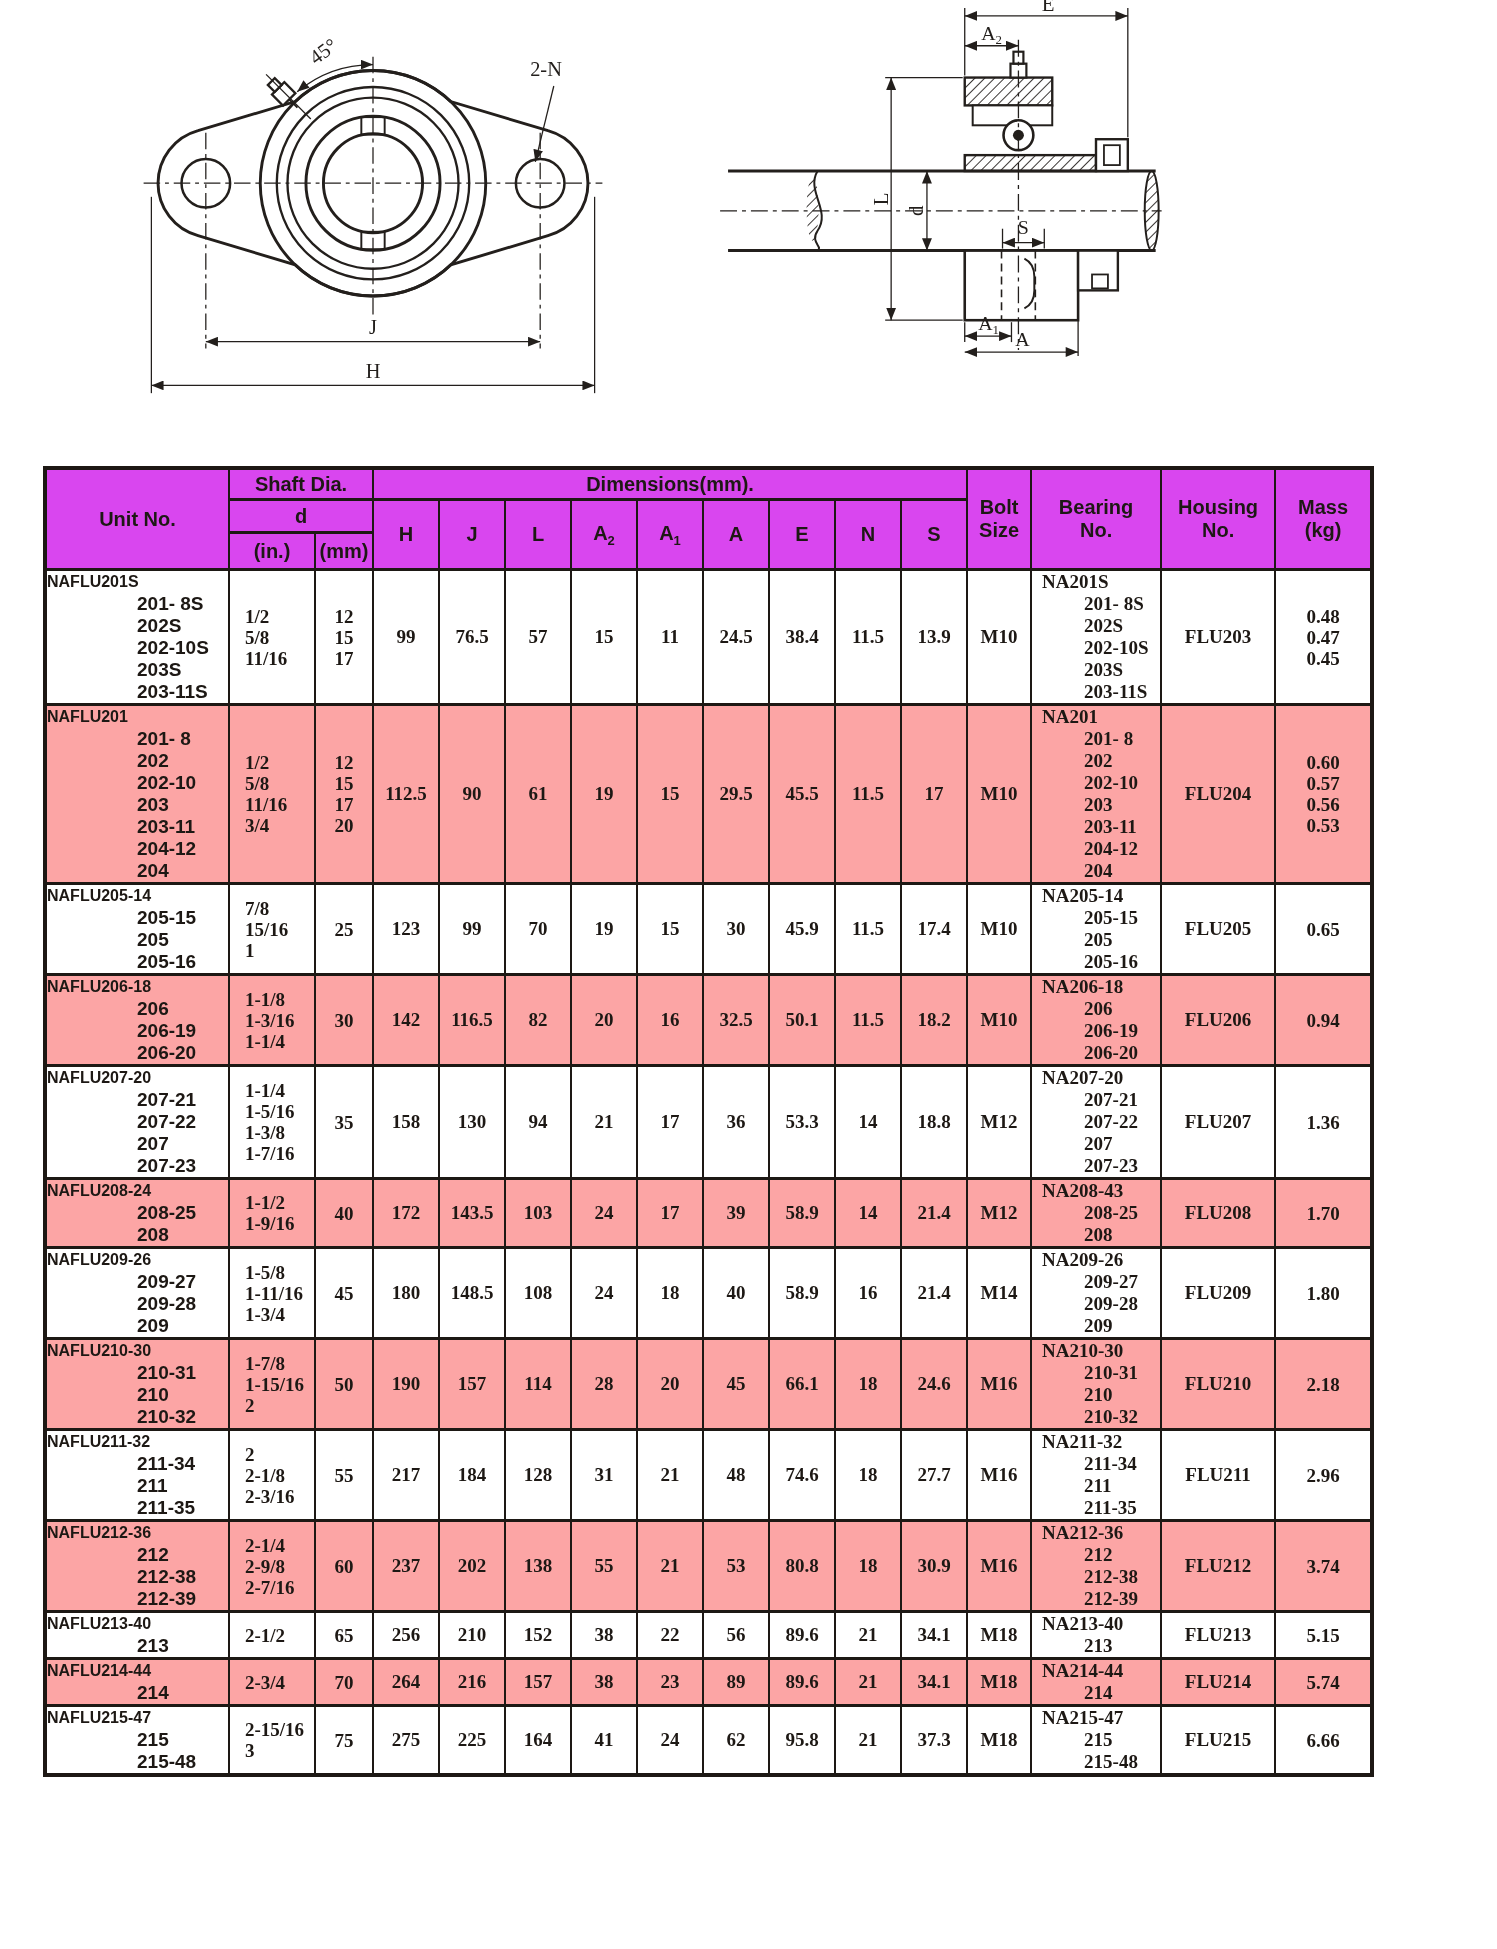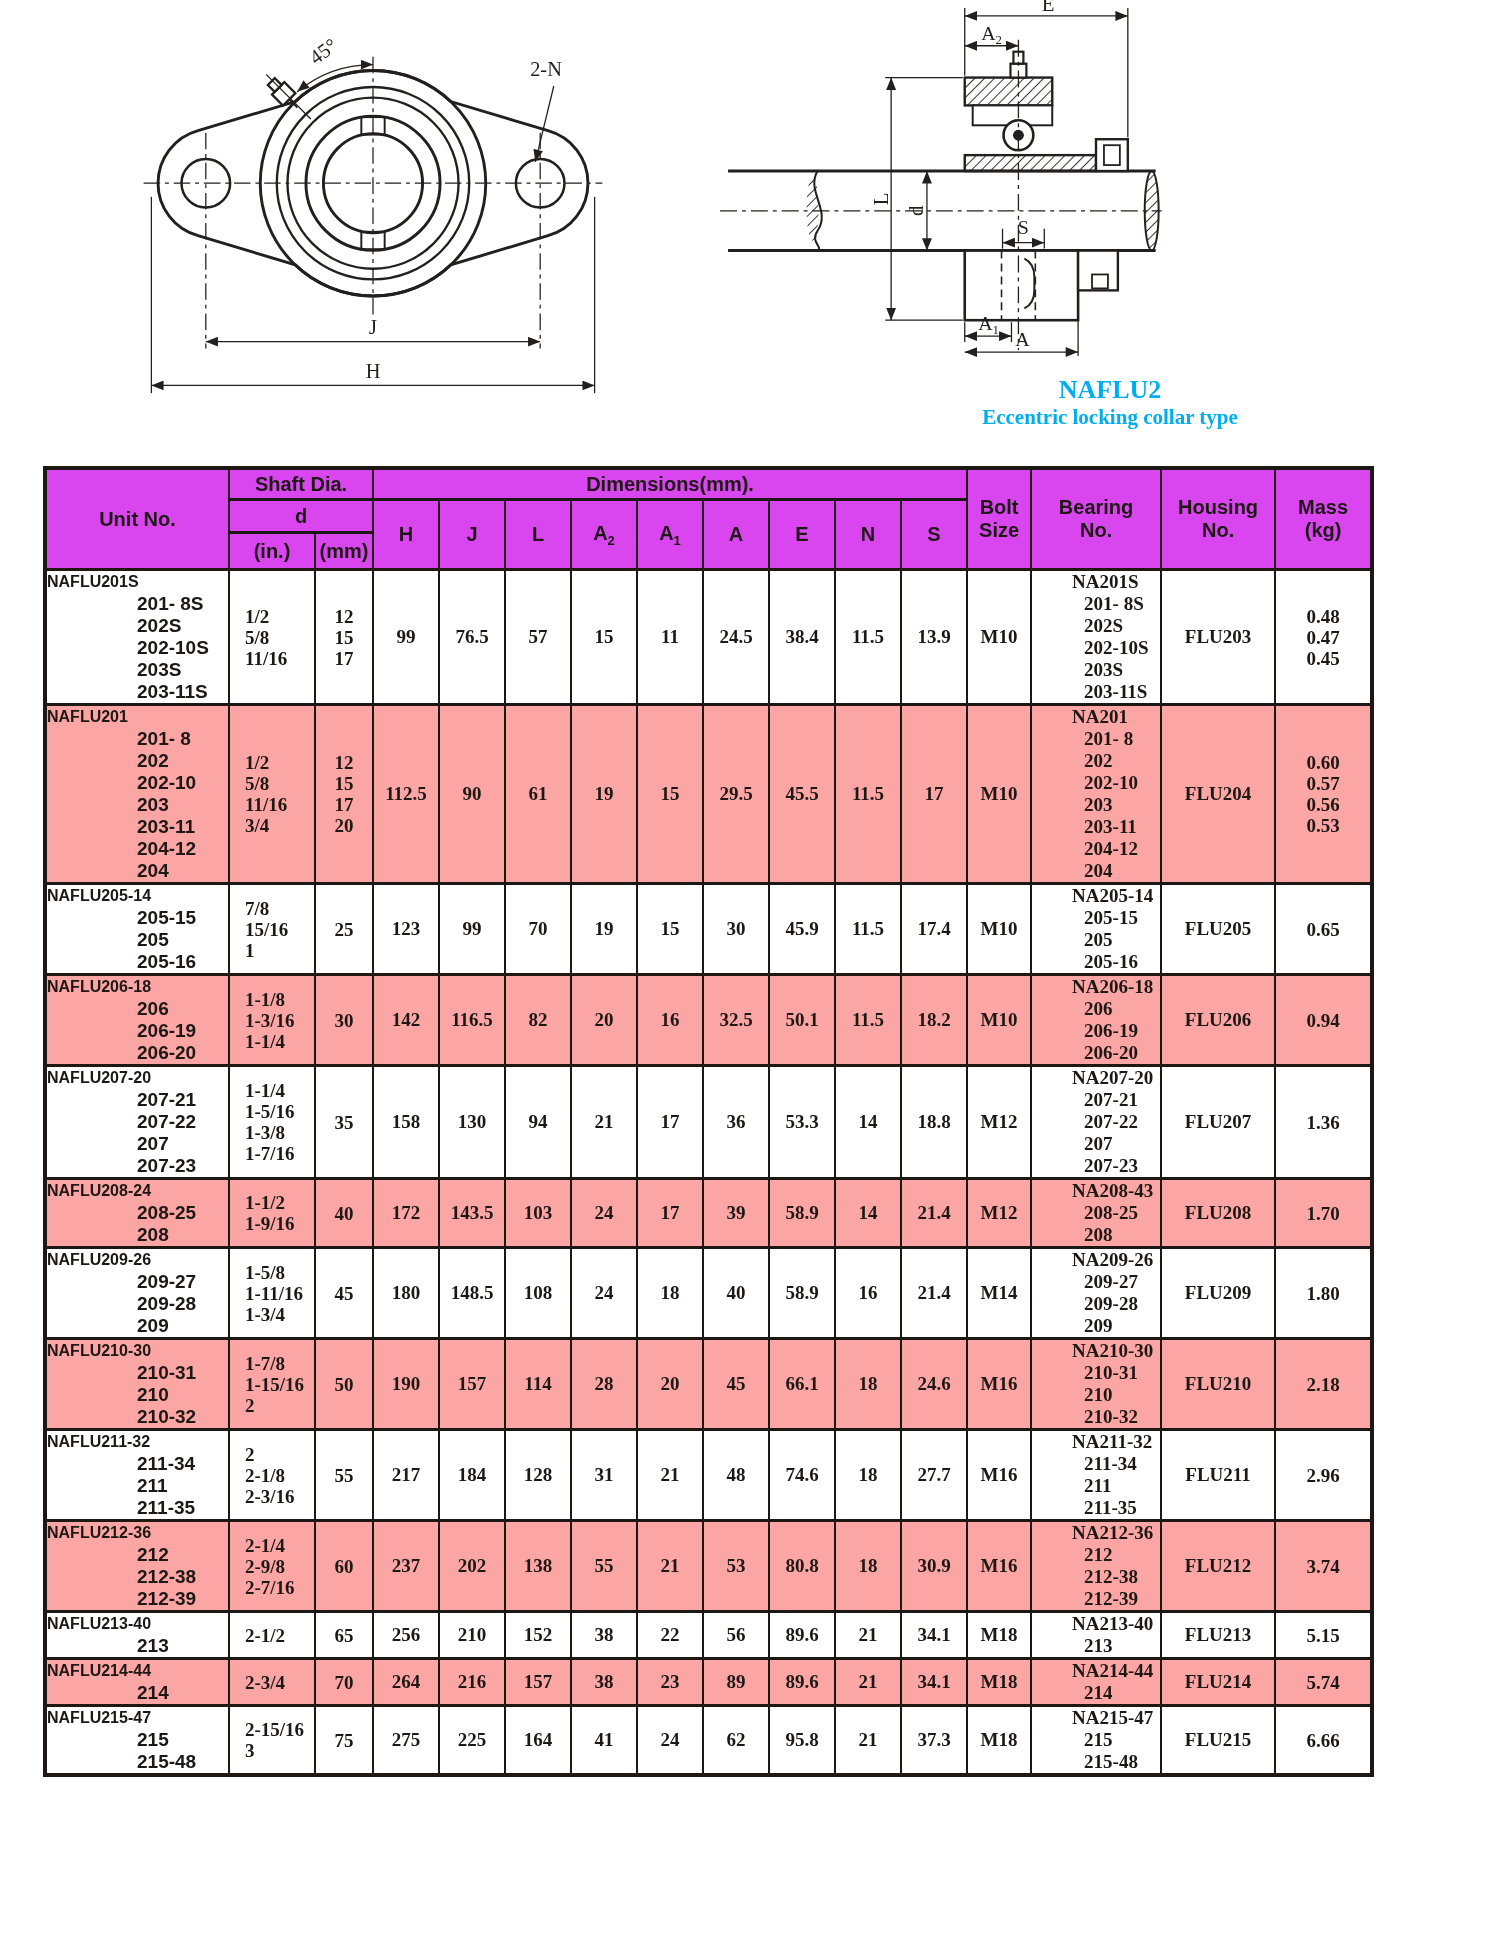--- a/index.html
+++ b/index.html
@@ -32,21 +32,21 @@
   }
   tr.h1 th { height:28px; } tr.h2 th { height:30px; } tr.h3 th { height:34px; }
   th sub { font-size:13px; }
   tbody tr.alt { background:#fca5a5; }
   tbody td { vertical-align:middle; font-size:19px; font-weight:700; position:relative; }
   
   td.c-unit { vertical-align:top; font-family:"Liberation Sans", sans-serif; padding:2px 0; }
   td.c-unit .main { text-align:left;  line-height:22px; font-size:16px; }
   td.c-unit .sub  { text-align:left; padding-left:90px; line-height:22px; font-size:19px; }
   td.c-bearing { vertical-align:top; padding:2px 0; }
-  td.c-bearing .main { text-align:left; padding-left:40px; line-height:22px; }
+  td.c-bearing .main { text-align:left; padding-left:10px; line-height:22px; }
   td.c-bearing .bsub { text-align:left; padding-left:52px; line-height:22px; }
   
   .vstack { position:absolute; inset:2px; display:flex; flex-direction:column;
             justify-content:center; }
   .vstack.vin  { align-items:flex-start; padding-left:13px; }
   .vstack.vmid { align-items:center; }
   .vstack div { line-height:21px; }
   td.c-dim, td.c-bolt, td.c-housing { text-align:center; }
 </style>
 </head>
@@ -183,24 +183,20 @@
       <line x1="298" y1="338" x2="345" y2="338" stroke="#231f1c" stroke-width="1.3" marker-start="url(#arr2)" marker-end="url(#arr2)"></line>
       <text x="322" y="332" font-size="20" text-anchor="middle"><tspan>A</tspan><tspan dy="4" font-size="13">1</tspan></text>
     </g>
     <g>
       <line x1="412" y1="294" x2="412" y2="358" stroke="#231f1c" stroke-width="1.3"></line>
       <line x1="298" y1="354" x2="412" y2="354" stroke="#231f1c" stroke-width="1.3" marker-start="url(#arr2)" marker-end="url(#arr2)"></line>
       <text x="356" y="348" font-size="20" text-anchor="middle">A</text>
     </g>
   </svg>
 
-  <div id="series-title">
-    <div class="t1" style="color:#00aeef;">NAFLU2</div>
-    <div class="t2" style="color:#00aeef;">Eccentric locking collar type</div>
-  </div>
 
   <table id="spec-table">
     <colgroup>
       <col style="width:184px">
         <col style="width:86px">
         <col style="width:58px">
       <col style="width:66px">
         <col style="width:66px">
         <col style="width:66px">
       <col style="width:66px">

